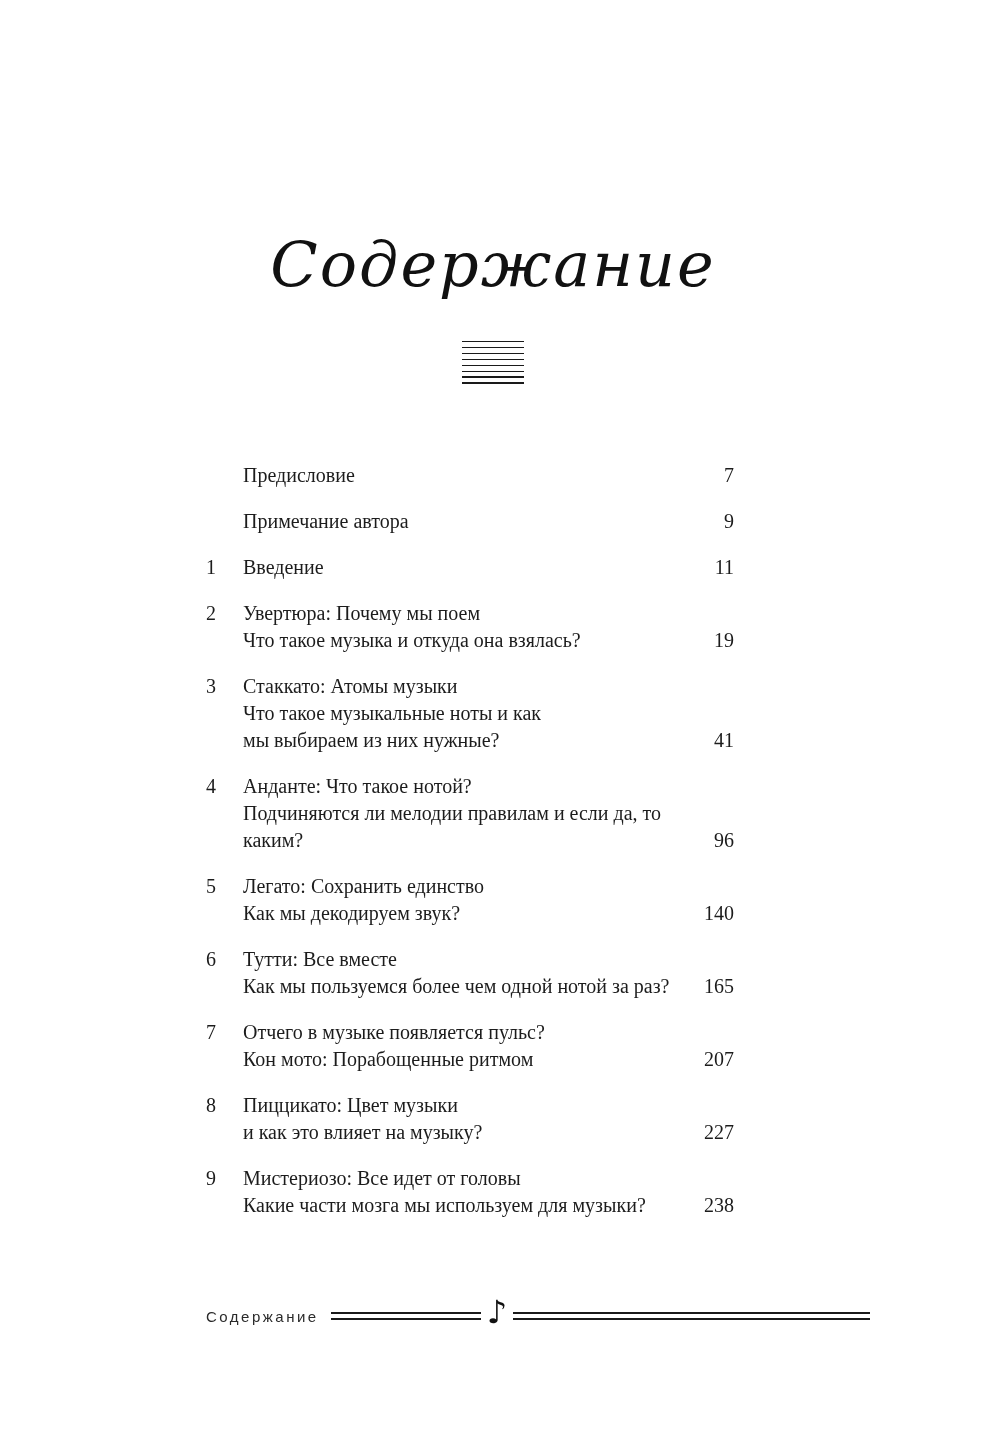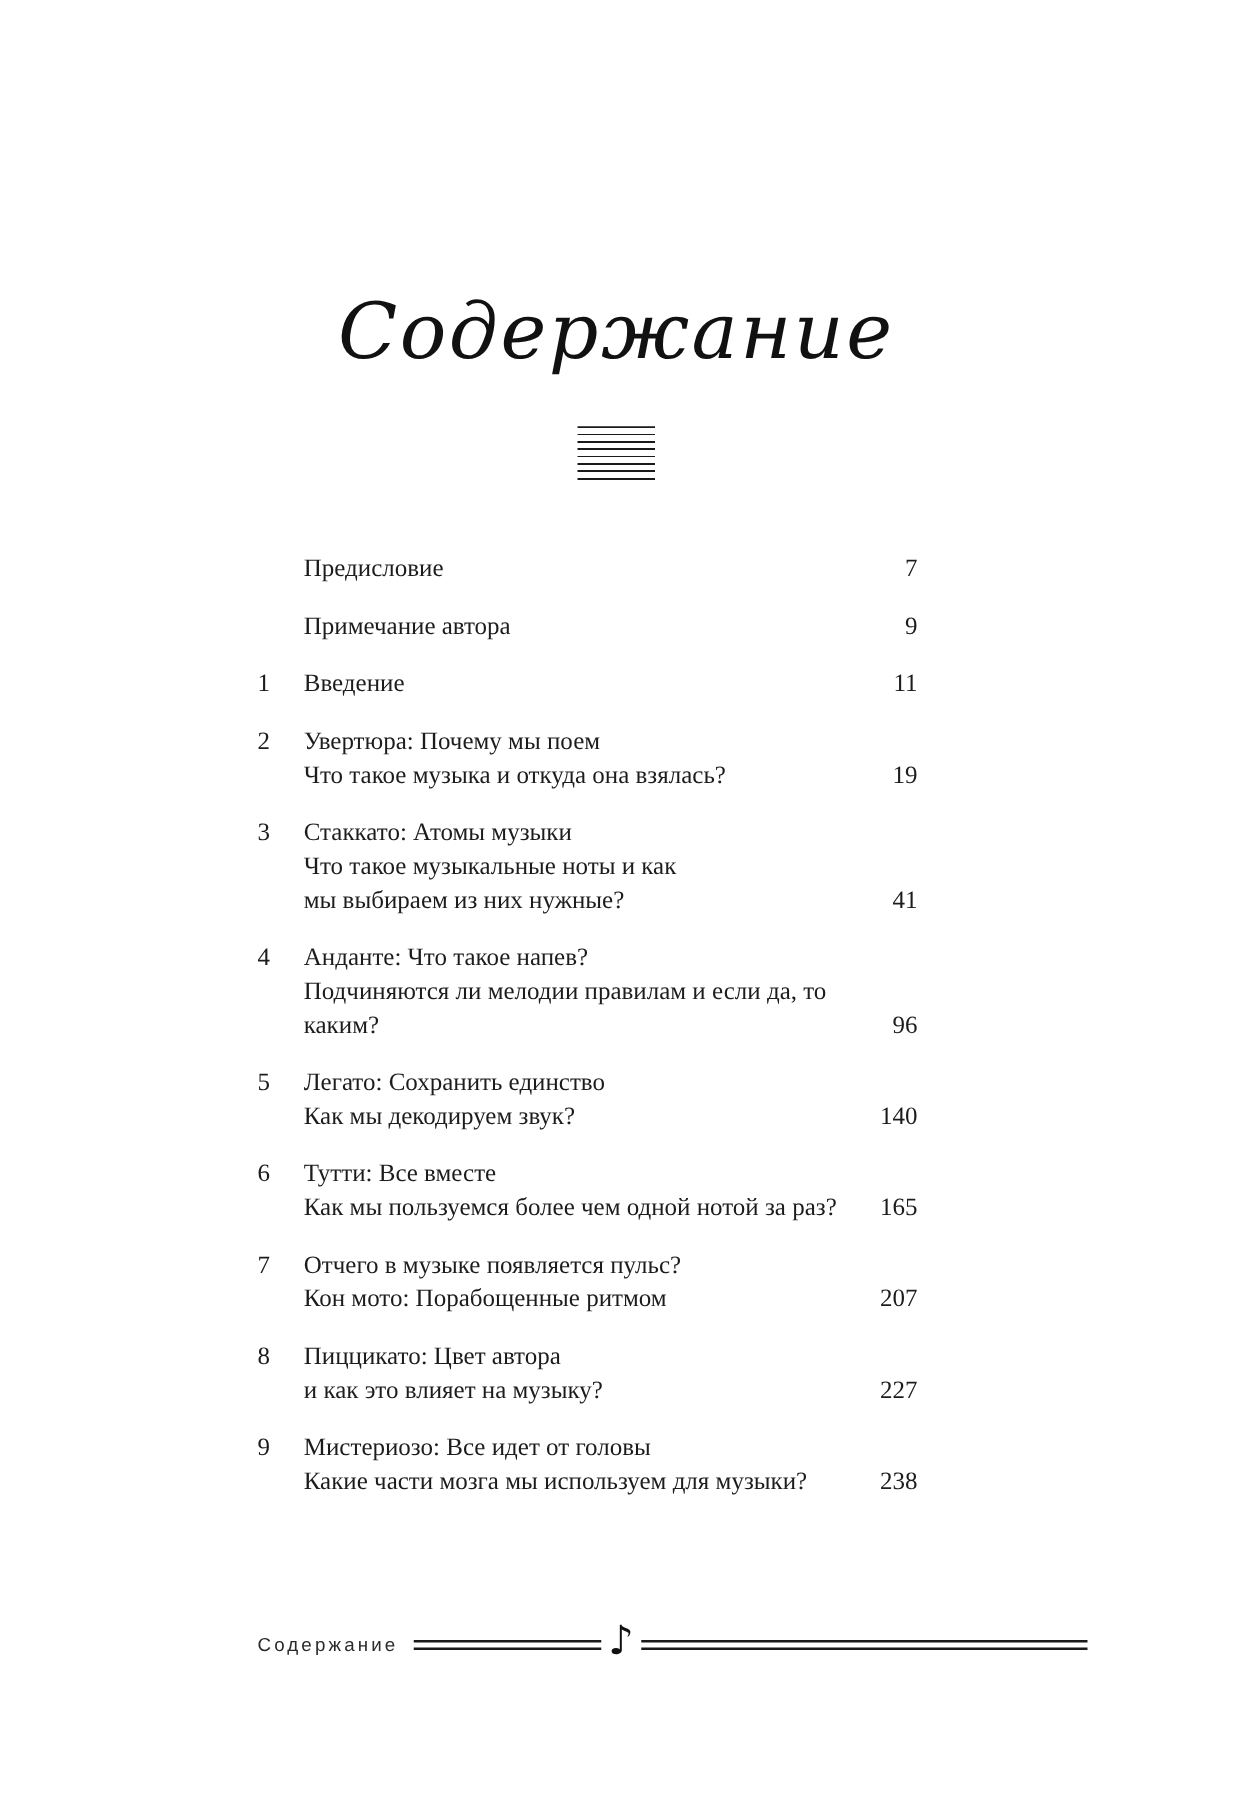--- a/index.html
+++ b/index.html
@@ -28,21 +28,21 @@
     width: 62px;
     height: 47px;
     margin: 40px auto 0 auto;
     background: repeating-linear-gradient(
       to bottom,
       #1a1a1a 0px, #1a1a1a 1.4px,
       transparent 1.4px, transparent 5.9px
     );
   }
   .toc {
-    margin-top: 54px;
+    margin-top: 74px;
     padding-left: 105px;
     padding-right: 151px; 
   }
   .entry {
     display: flex;
     font-size: 20px;
     line-height: 27px;
     margin-bottom: 19px;
   }
   .num {
@@ -149,21 +149,21 @@
         <div>Стаккато: Атомы музыки</div>
         <div>Что такое музыкальные ноты и как</div>
         <div>мы выбираем из них нужные?</div>
       </div>
       <div class="pagenum">41</div>
     </div>
 
     <div class="entry">
       <div class="num">4</div>
       <div class="text">
-        <div>Анданте: Что такое напев?</div>
+        <div>Анданте: Что такое нотой?</div>
         <div>Подчиняются ли мелодии правилам и если да, то каким?</div>
       </div>
       <div class="pagenum">96</div>
     </div>
 
     <div class="entry">
       <div class="num">5</div>
       <div class="text">
         <div>Легато: Сохранить единство</div>
         <div>Как мы декодируем звук?</div>
@@ -185,21 +185,21 @@
       <div class="text">
         <div>Отчего в музыке появляется пульс?</div>
         <div>Кон мото: Порабощенные ритмом</div>
       </div>
       <div class="pagenum">207</div>
     </div>
 
     <div class="entry">
       <div class="num">8</div>
       <div class="text">
-        <div>Пиццикато: Цвет автора</div>
+        <div>Пиццикато: Цвет музыки</div>
         <div>и как это влияет на музыку?</div>
       </div>
       <div class="pagenum">227</div>
     </div>
 
     <div class="entry">
       <div class="num">9</div>
       <div class="text">
         <div>Мистериозо: Все идет от головы</div>
         <div>Какие части мозга мы используем для музыки?</div>

